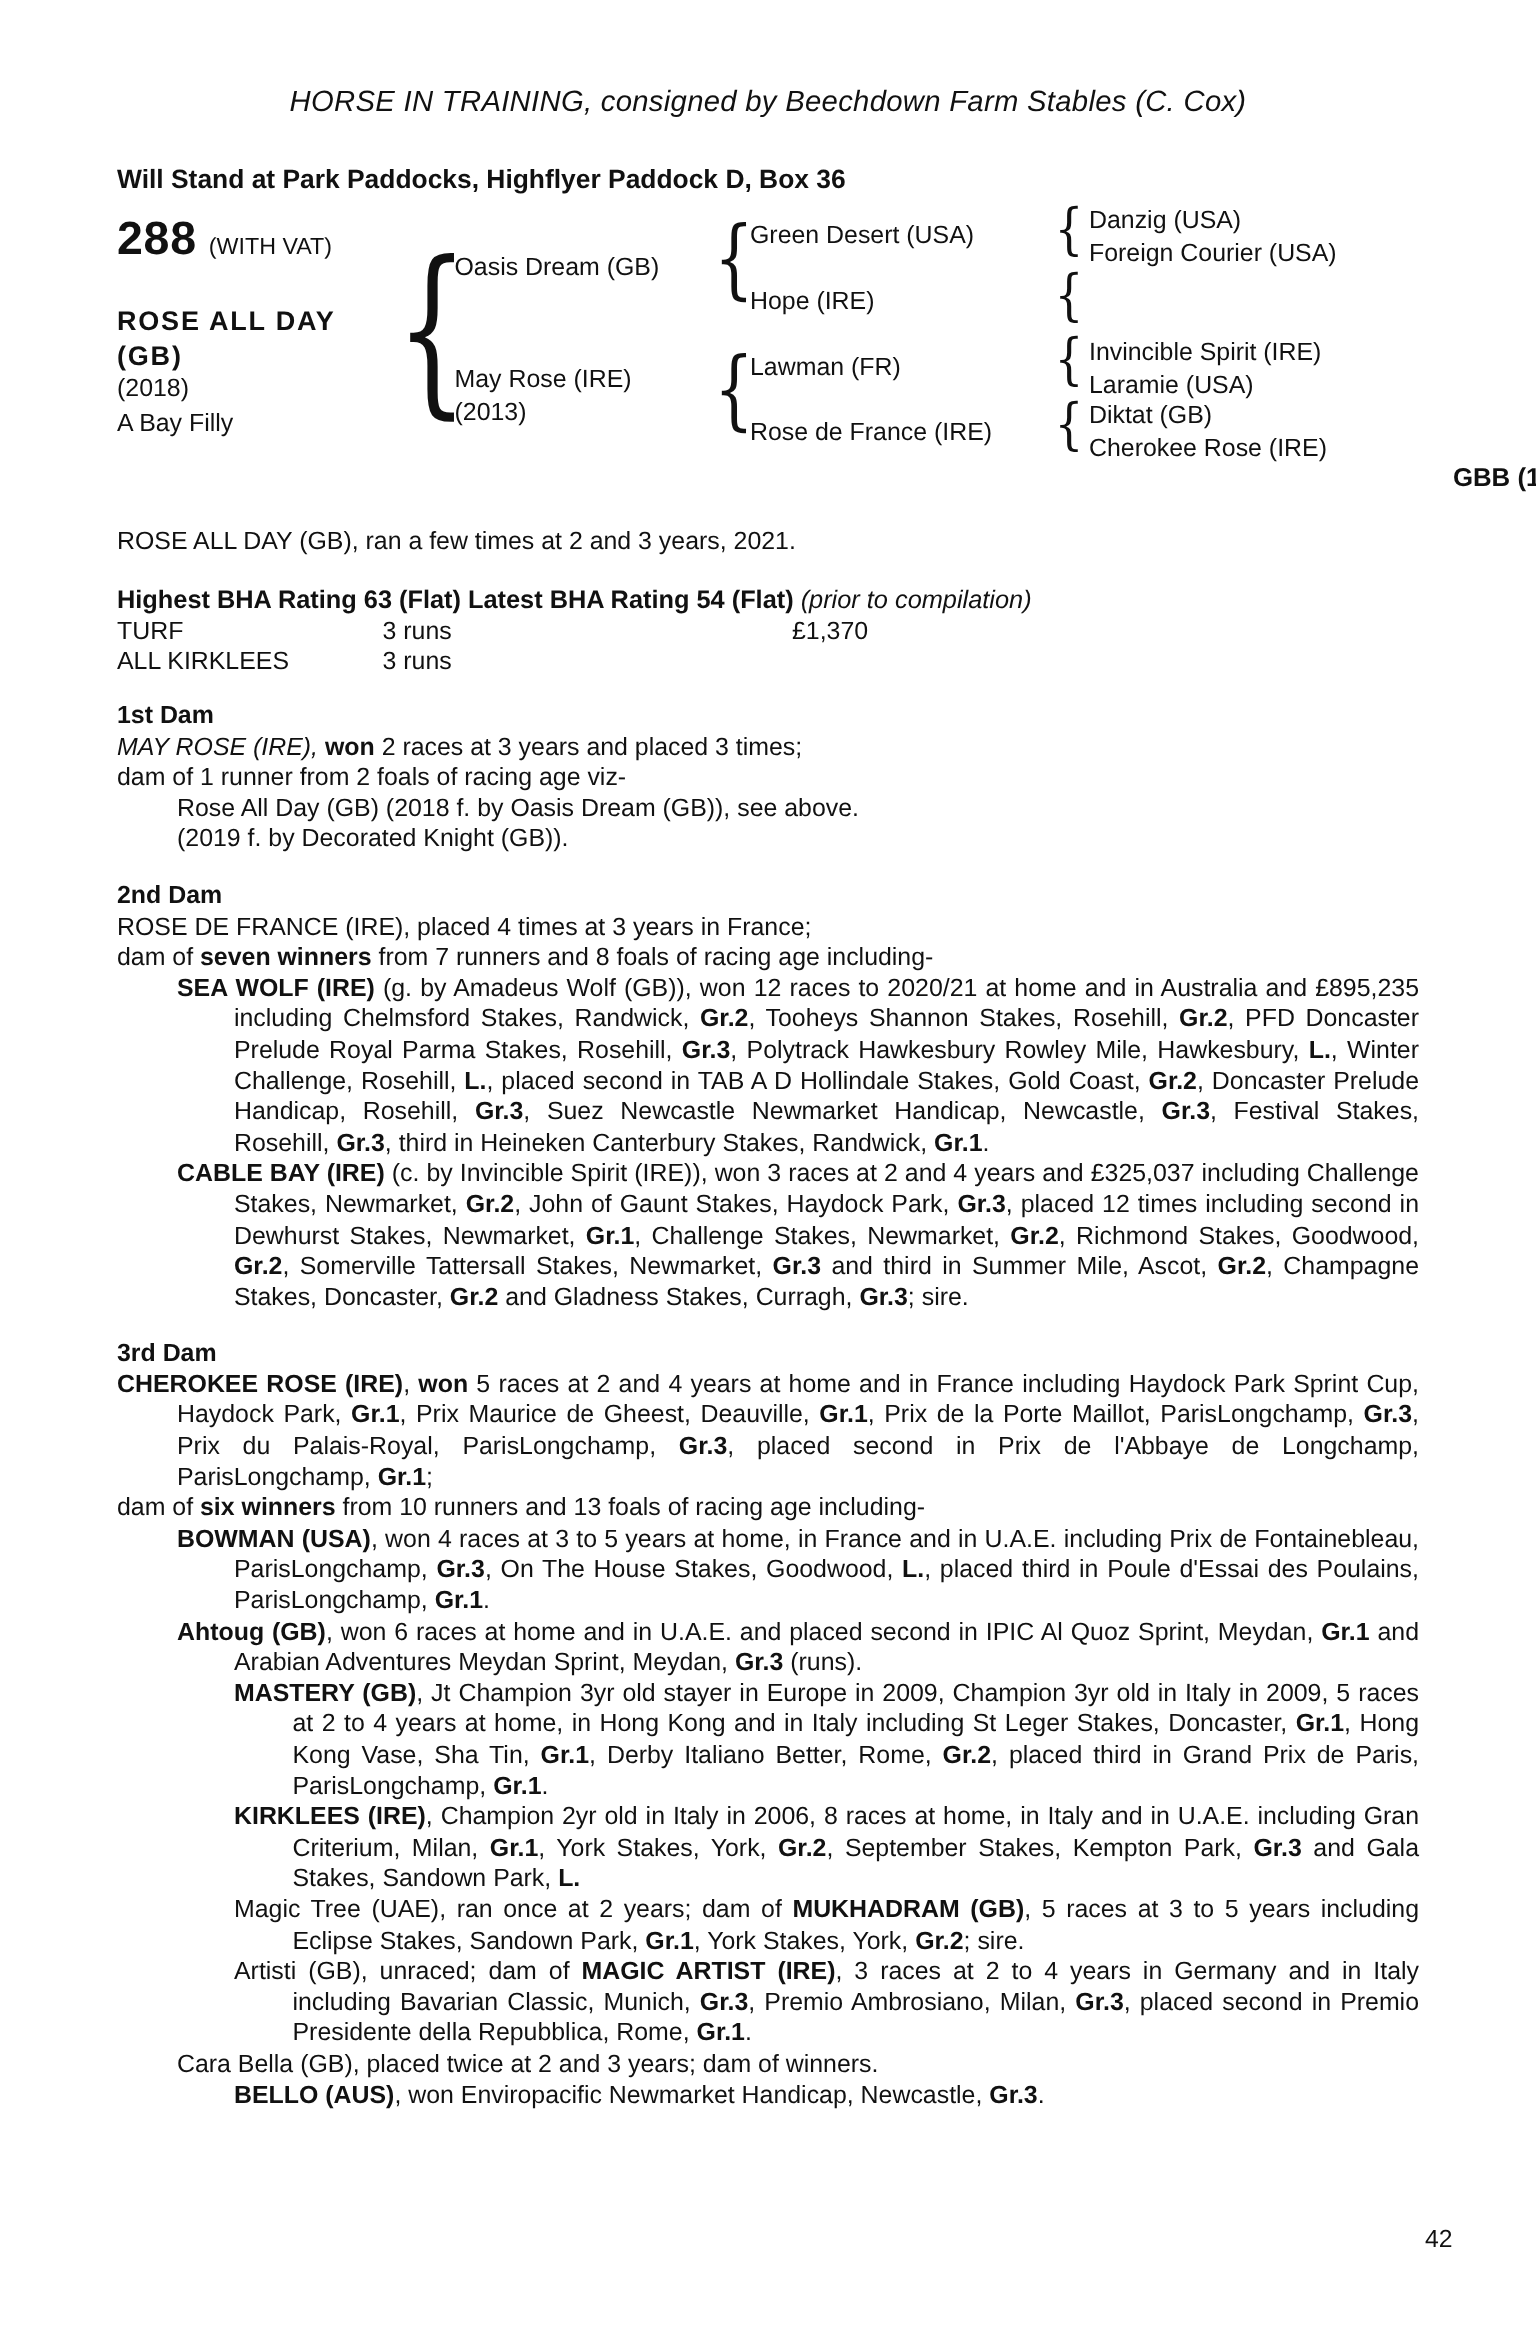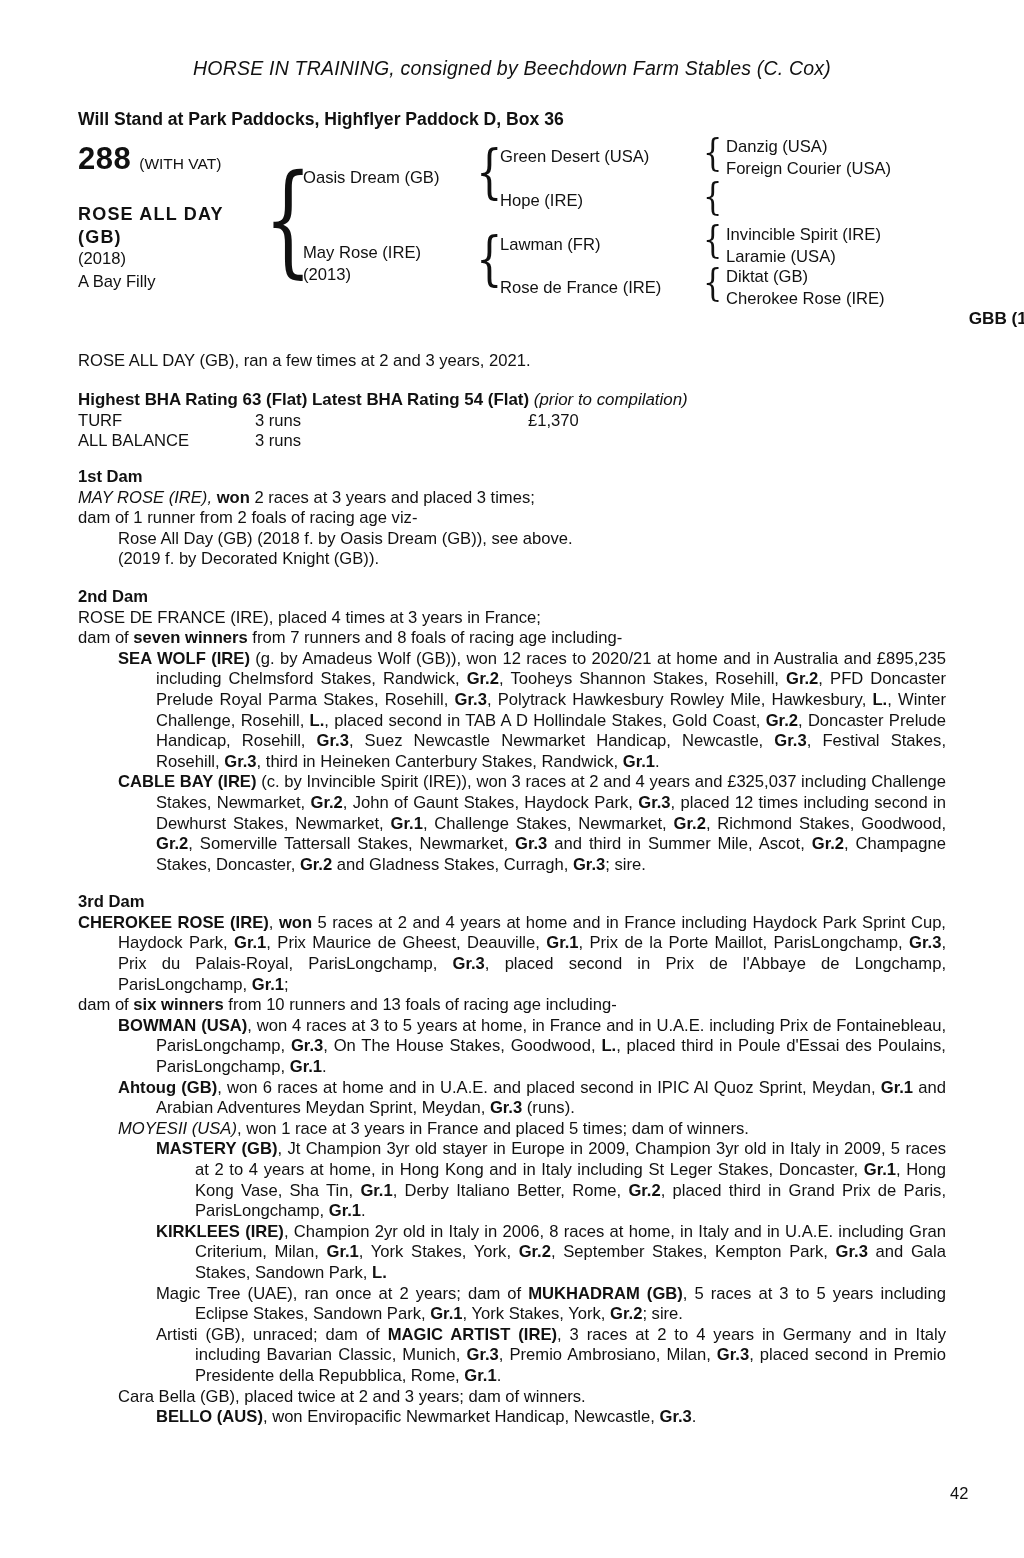--- a/index.html
+++ b/index.html
@@ -107,42 +107,41 @@
 
   <div class="abs rhead">
     <span class="b">Highest BHA Rating 63 (Flat) Latest BHA Rating 54 (Flat)</span><span class="i"> (prior to compilation)</span>
   </div>
   <div class="abs rrow" style="top:411px;">
     <span class="c0">TURF</span>
     <span class="c1">3 runs</span>
     <span class="c2">£1,370</span>
   </div>
   <div class="abs rrow" style="top:431px;">
-    <span class="c0">ALL BALANCE</span>
+    <span class="c0">ALL KIRKLEES</span>
     <span class="c1">3 runs</span>
     <span class="c2"></span>
   </div>
 
   <div class="abs bodytext">
       <p class="dam-heading first">1st Dam</p>
       <p class="ind0"><span class="i">MAY ROSE (IRE),</span><span> </span><span class="b">won</span><span> 2 races at 3 years and placed 3 times;</span></p>
       <p class="ind0"><span>dam of 1 runner from 2 foals of racing age viz-</span></p>
       <p class="ind1"><span>Rose All Day (GB) (2018 f. by Oasis Dream (GB)), see above.</span></p>
       <p class="ind1"><span>(2019 f. by Decorated Knight (GB)).</span></p>
       <p class="dam-heading">2nd Dam</p>
       <p class="ind0"><span>ROSE DE FRANCE (IRE), placed 4 times at 3 years in France;</span></p>
       <p class="ind0"><span>dam of </span><span class="b">seven winners</span><span> from 7 runners and 8 foals of racing age including-</span></p>
       <p class="ind1h j"><span class="b">SEA WOLF (IRE)</span><span> (g. by Amadeus Wolf (GB)), won 12 races to 2020/21 at home and in Australia and £895,235 including Chelmsford Stakes, Randwick, </span><span class="b">Gr.2</span><span>, Tooheys Shannon Stakes, Rosehill, </span><span class="b">Gr.2</span><span>, PFD Doncaster Prelude Royal Parma Stakes, Rosehill, </span><span class="b">Gr.3</span><span>, Polytrack Hawkesbury Rowley Mile, Hawkesbury, </span><span class="b">L.</span><span>, Winter Challenge, Rosehill, </span><span class="b">L.</span><span>, placed second in TAB A D Hollindale Stakes, Gold Coast, </span><span class="b">Gr.2</span><span>, Doncaster Prelude Handicap, Rosehill, </span><span class="b">Gr.3</span><span>, Suez Newcastle Newmarket Handicap, Newcastle, </span><span class="b">Gr.3</span><span>, Festival Stakes, Rosehill, </span><span class="b">Gr.3</span><span>, third in Heineken Canterbury Stakes, Randwick, </span><span class="b">Gr.1</span><span>.</span></p>
       <p class="ind1h j"><span class="b">CABLE BAY (IRE)</span><span> (c. by Invincible Spirit (IRE)), won 3 races at 2 and 4 years and £325,037 including Challenge Stakes, Newmarket, </span><span class="b">Gr.2</span><span>, John of Gaunt Stakes, Haydock Park, </span><span class="b">Gr.3</span><span>, placed 12 times including second in Dewhurst Stakes, Newmarket, </span><span class="b">Gr.1</span><span>, Challenge Stakes, Newmarket, </span><span class="b">Gr.2</span><span>, Richmond Stakes, Goodwood, </span><span class="b">Gr.2</span><span>, Somerville Tattersall Stakes, Newmarket, </span><span class="b">Gr.3</span><span> and third in Summer Mile, Ascot, </span><span class="b">Gr.2</span><span>, Champagne Stakes, Doncaster, </span><span class="b">Gr.2</span><span> and Gladness Stakes, Curragh, </span><span class="b">Gr.3</span><span>; sire.</span></p>
       <p class="dam-heading">3rd Dam</p>
       <p class="ind0h j"><span class="b">CHEROKEE ROSE (IRE)</span><span>, </span><span class="b">won</span><span> 5 races at 2 and 4 years at home and in France including Haydock Park Sprint Cup, Haydock Park, </span><span class="b">Gr.1</span><span>, Prix Maurice de Gheest, Deauville, </span><span class="b">Gr.1</span><span>, Prix de la Porte Maillot, ParisLongchamp, </span><span class="b">Gr.3</span><span>, Prix du Palais-Royal, ParisLongchamp, </span><span class="b">Gr.3</span><span>, placed second in Prix de l'Abbaye de Longchamp, ParisLongchamp, </span><span class="b">Gr.1</span><span>;</span></p>
       <p class="ind0"><span>dam of </span><span class="b">six winners</span><span> from 10 runners and 13 foals of racing age including-</span></p>
       <p class="ind1h j"><span class="b">BOWMAN (USA)</span><span>, won 4 races at 3 to 5 years at home, in France and in U.A.E. including Prix de Fontainebleau, ParisLongchamp, </span><span class="b">Gr.3</span><span>, On The House Stakes, Goodwood, </span><span class="b">L.</span><span>, placed third in Poule d'Essai des Poulains, ParisLongchamp, </span><span class="b">Gr.1</span><span>.</span></p>
       <p class="ind1h j"><span class="b">Ahtoug (GB)</span><span>, won 6 races at home and in U.A.E. and placed second in IPIC Al Quoz Sprint, Meydan, </span><span class="b">Gr.1</span><span> and Arabian Adventures Meydan Sprint, Meydan, </span><span class="b">Gr.3</span><span> (runs).</span></p>
-      <p class="ind1"><span class="i">MOYESII (USA)</span><span>, won 1 race at 3 years in France and placed 5 times; dam of winners.</span></p>
       <p class="ind2h j"><span class="b">MASTERY (GB)</span><span>, Jt Champion 3yr old stayer in Europe in 2009, Champion 3yr old in Italy in 2009, 5 races at 2 to 4 years at home, in Hong Kong and in Italy including St Leger Stakes, Doncaster, </span><span class="b">Gr.1</span><span>, Hong Kong Vase, Sha Tin, </span><span class="b">Gr.1</span><span>, Derby Italiano Better, Rome, </span><span class="b">Gr.2</span><span>, placed third in Grand Prix de Paris, ParisLongchamp, </span><span class="b">Gr.1</span><span>.</span></p>
       <p class="ind2h j"><span class="b">KIRKLEES (IRE)</span><span>, Champion 2yr old in Italy in 2006, 8 races at home, in Italy and in U.A.E. including Gran Criterium, Milan, </span><span class="b">Gr.1</span><span>, York Stakes, York, </span><span class="b">Gr.2</span><span>, September Stakes, Kempton Park, </span><span class="b">Gr.3</span><span> and Gala Stakes, Sandown Park, </span><span class="b">L.</span></p>
       <p class="ind2h j"><span>Magic Tree (UAE), ran once at 2 years; dam of </span><span class="b">MUKHADRAM (GB)</span><span>, 5 races at 3 to 5 years including Eclipse Stakes, Sandown Park, </span><span class="b">Gr.1</span><span>, York Stakes, York, </span><span class="b">Gr.2</span><span>; sire.</span></p>
       <p class="ind2h j"><span>Artisti (GB), unraced; dam of </span><span class="b">MAGIC ARTIST (IRE)</span><span>, 3 races at 2 to 4 years in Germany and in Italy including Bavarian Classic, Munich, </span><span class="b">Gr.3</span><span>, Premio Ambrosiano, Milan, </span><span class="b">Gr.3</span><span>, placed second in Premio Presidente della Repubblica, Rome, </span><span class="b">Gr.1</span><span>.</span></p>
       <p class="ind1"><span>Cara Bella (GB), placed twice at 2 and 3 years; dam of winners.</span></p>
       <p class="ind2"><span class="b">BELLO (AUS)</span><span>, won Enviropacific Newmarket Handicap, Newcastle, </span><span class="b">Gr.3</span><span>.</span></p>
     </div>
 
   <div class="abs pageno">42</div>
 </div>

